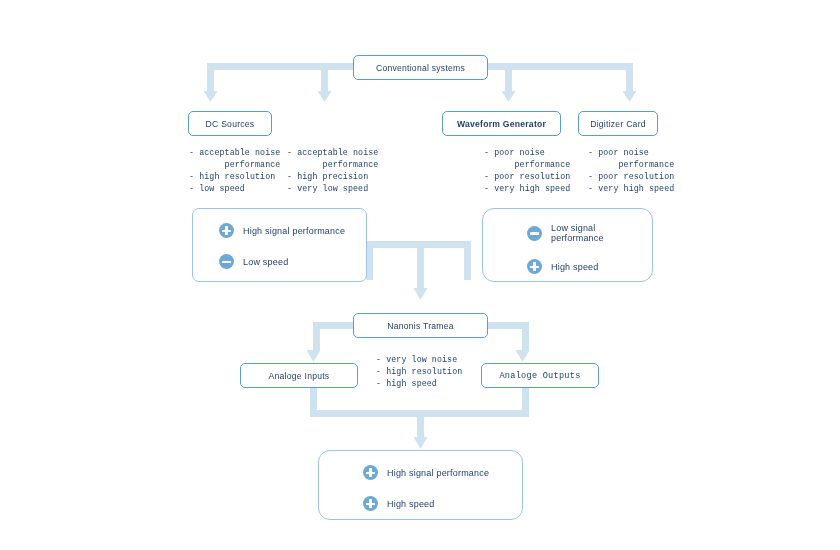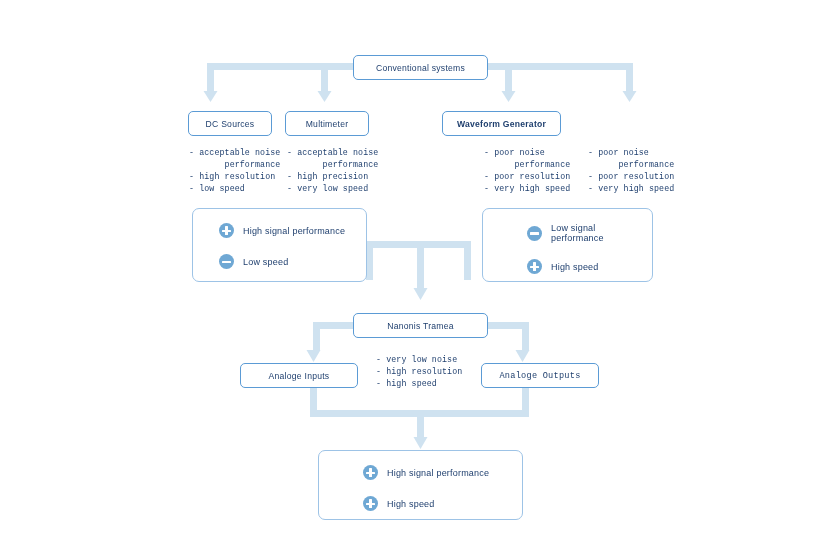--- a/index.html
+++ b/index.html
@@ -53,21 +53,21 @@
   .speclist div { letter-spacing: 0.1px; }
   .indent { padding-left: 5px; text-align: right; }
   .panel {
     position: absolute;
     box-sizing: border-box;
     border: 1.3px solid #9dc3e6;
     border-radius: 7px;
     background: #ffffff;
     padding: 14px 8px 0 26px;
   }
-  .panel.wide { padding-left: 44px; }
+  .panel.wide { padding-left: 44px; border-radius: 12px; }
   .prow {
     display: flex;
     align-items: center;
     margin-bottom: 16px;
     font-size: 9px;
     letter-spacing: 0.2px;
     color: #1f3f6e;
   }
   .badge {
     width: 15px;
@@ -133,25 +133,25 @@
     </g>
   </svg>
 
   <div class="node" style="left:353px; top:55px; width:135px; height:25px;">
     <span>Conventional systems</span>
   </div>
 
   <div class="node" style="left:188px; top:111px; width:84px; height:25px;align-items:center;">
     <span>DC Sources</span>
   </div>
-  <div class="node" style="left:285px; top:111px; width:84px; height:25px;">
-    <span>Multimeter</span>
-  </div>
   <div class="node" style="left:442px; top:111px; width:119px; height:25px;font-weight:bold;">
     <span>Waveform Generator</span>
+  </div>
+  <div class="node" style="left:578px; top:111px; width:80px; height:25px;">
+    <span>Digitizer Card</span>
   </div>
 
   <div class="speclist" style="left:189px; top:147px;">
     <div>- acceptable noise</div>
     <div class="indent">performance</div>
     <div>- high resolution</div>
     <div>- low speed</div>
   </div>
   <div class="speclist" style="left:287px; top:147px;">
     <div>- acceptable noise</div>

